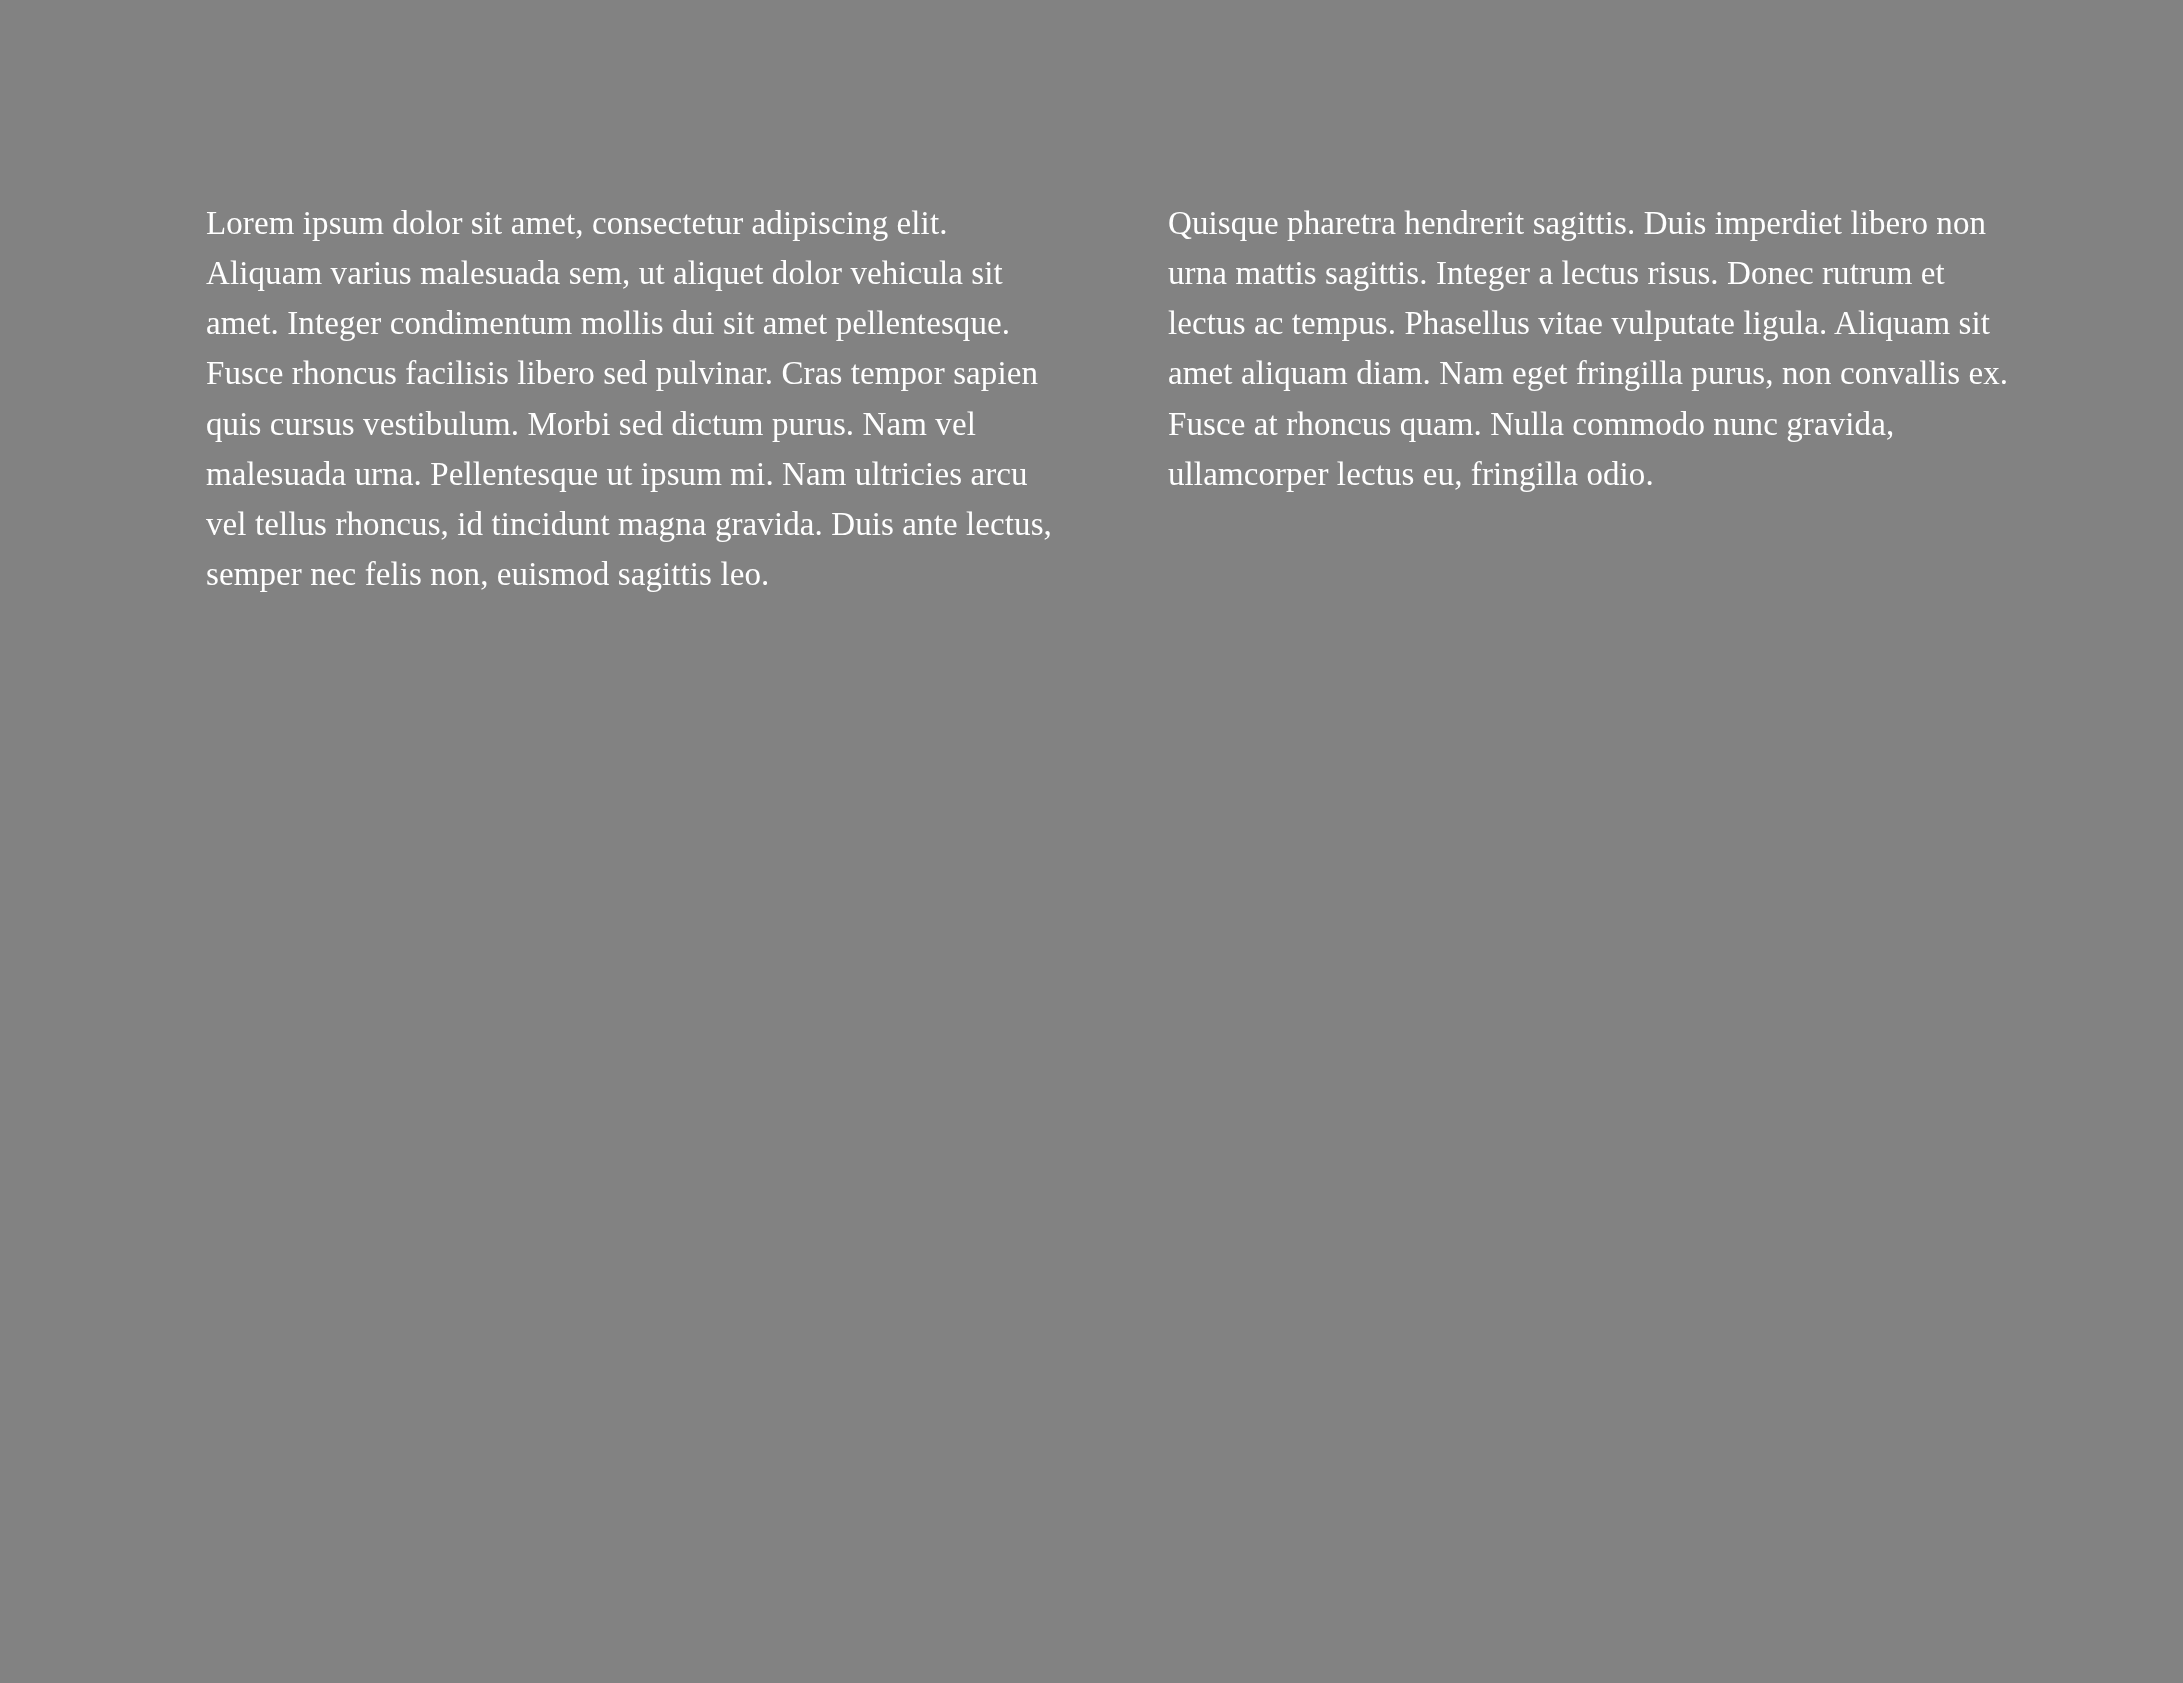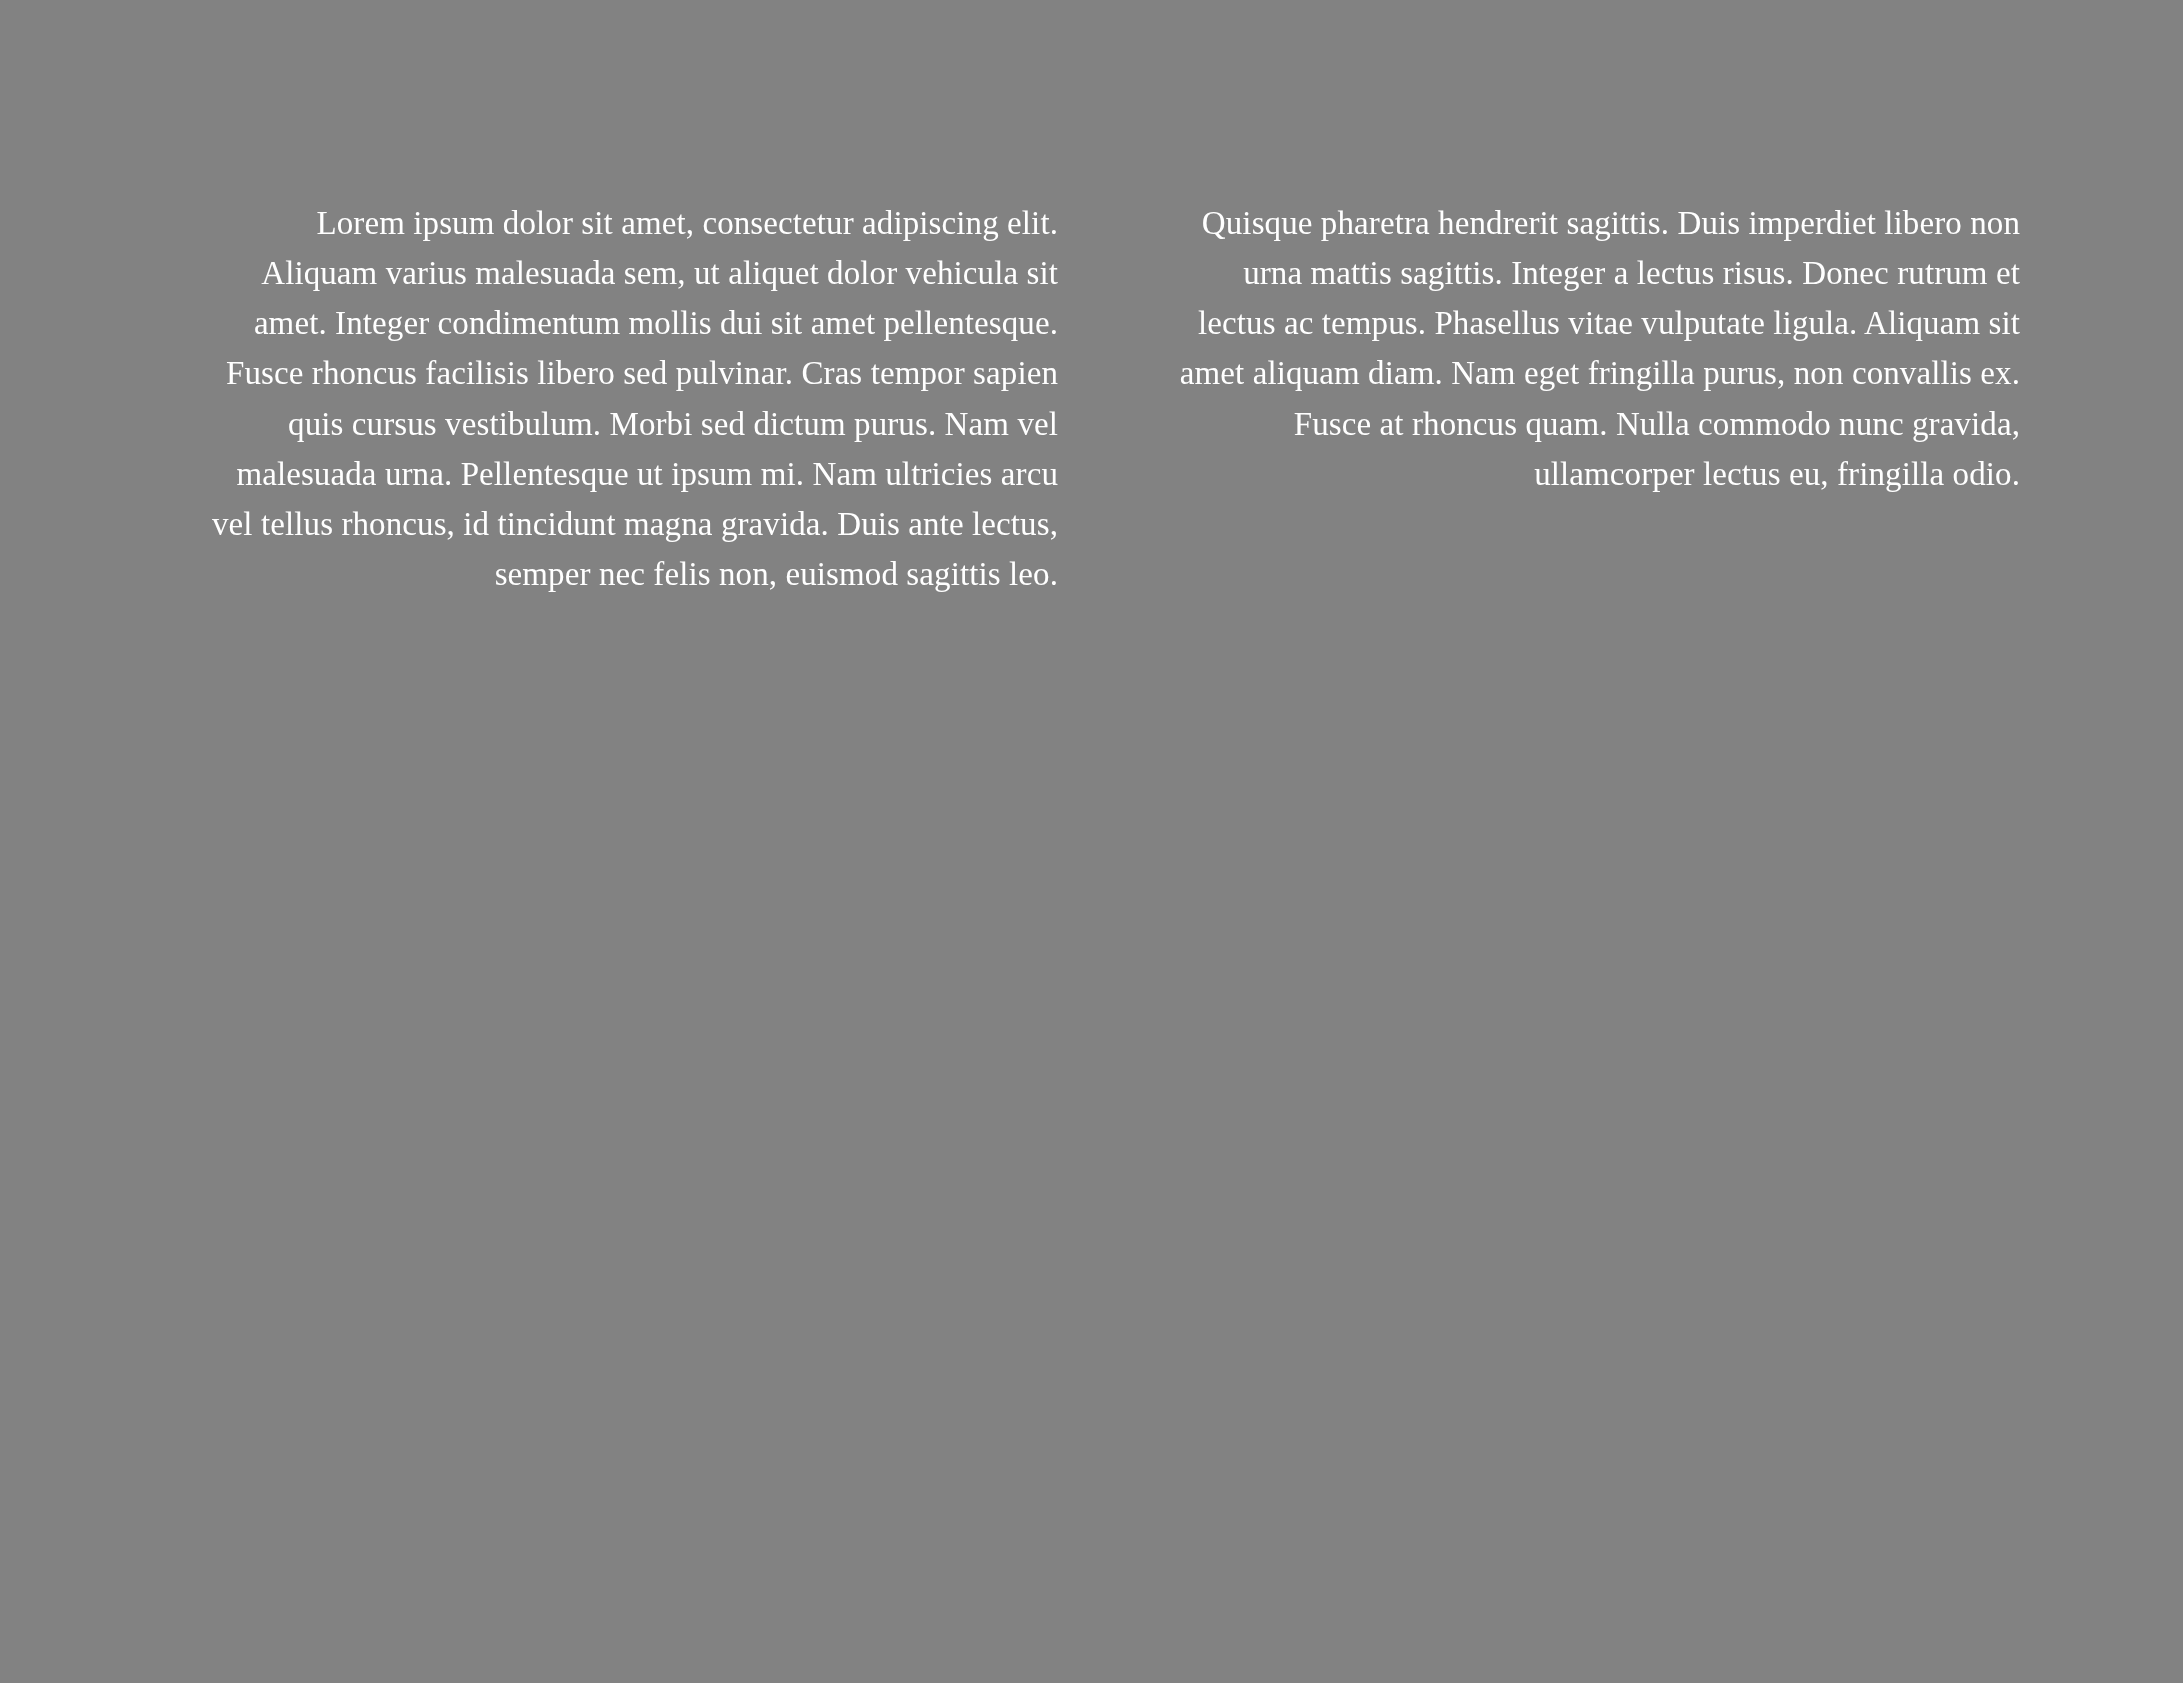--- a/index.html
+++ b/index.html
@@ -30,21 +30,21 @@
   }
   .column {
     width: 852px;
   }
   .body-text {
     color: #ffffff;
     font-family: "Liberation Serif", serif;
     font-size: 33px;
     line-height: 1.52;
     letter-spacing: 0.1px;
-    text-align: right;
+    text-align: left;
     margin: 0;
     font-weight: 400;
   }
 </style>
 </head>
 <body>
 
 <div class="page">
   <div class="columns">
     <div class="column">

